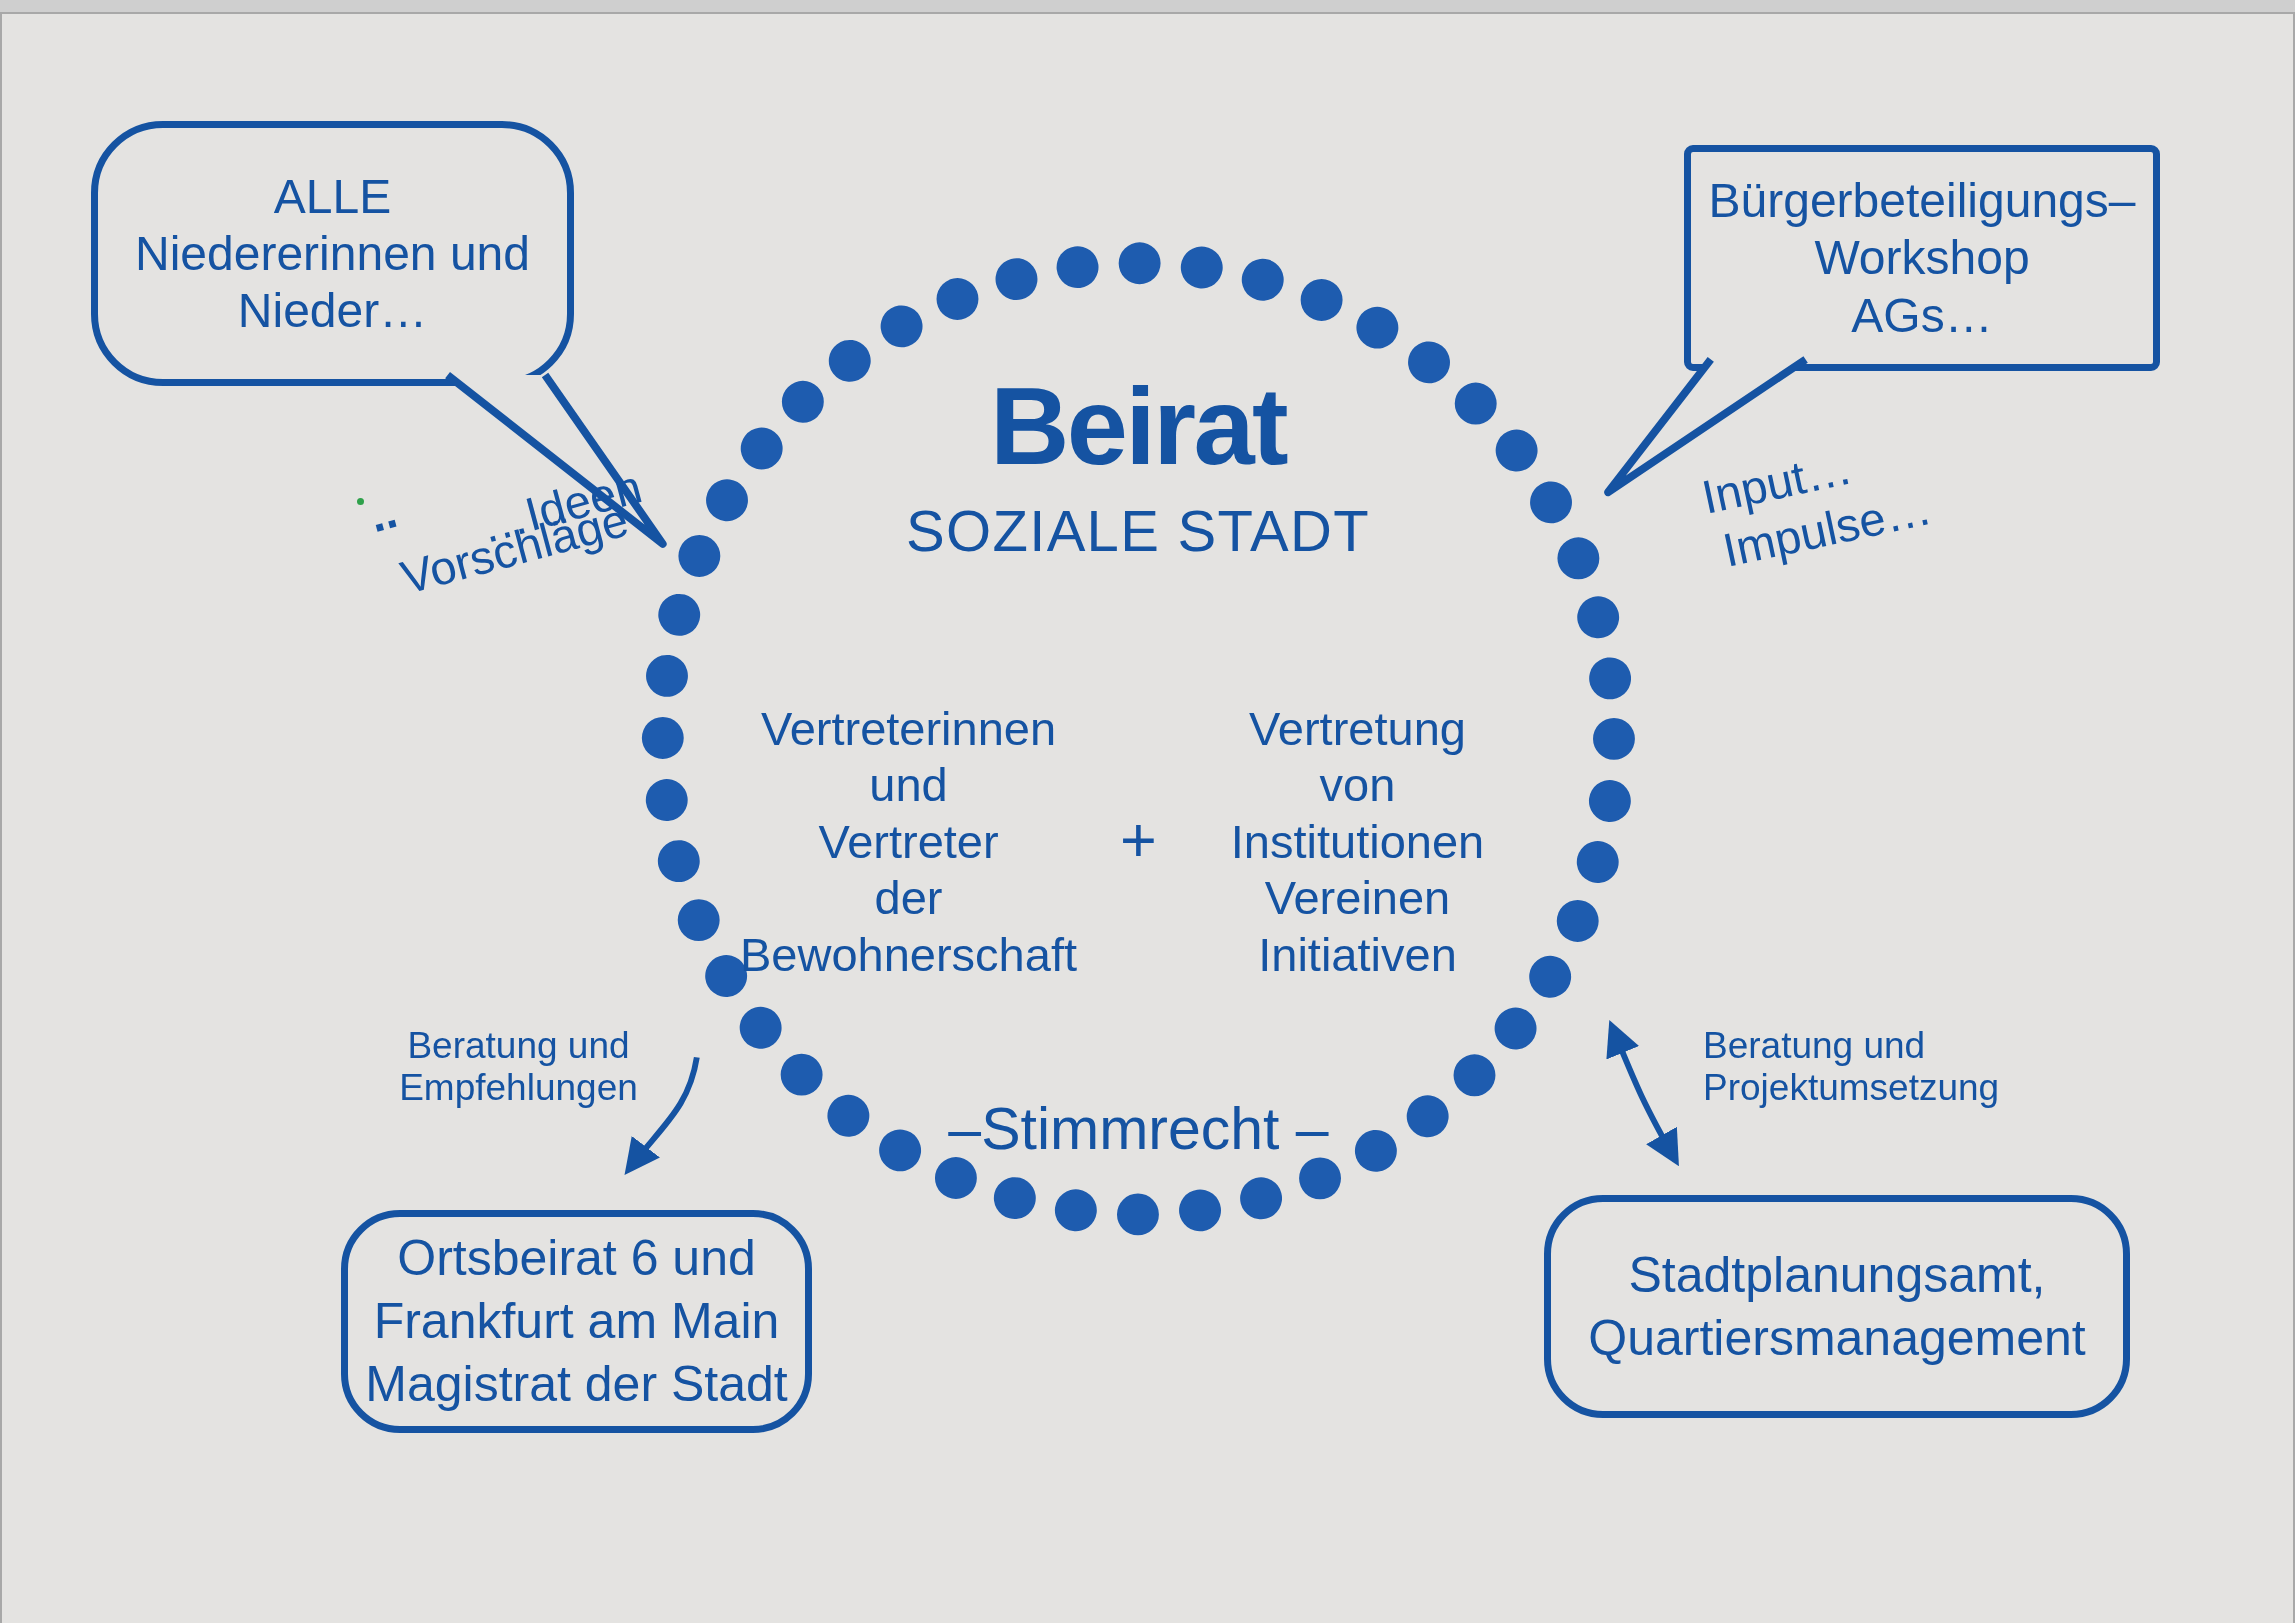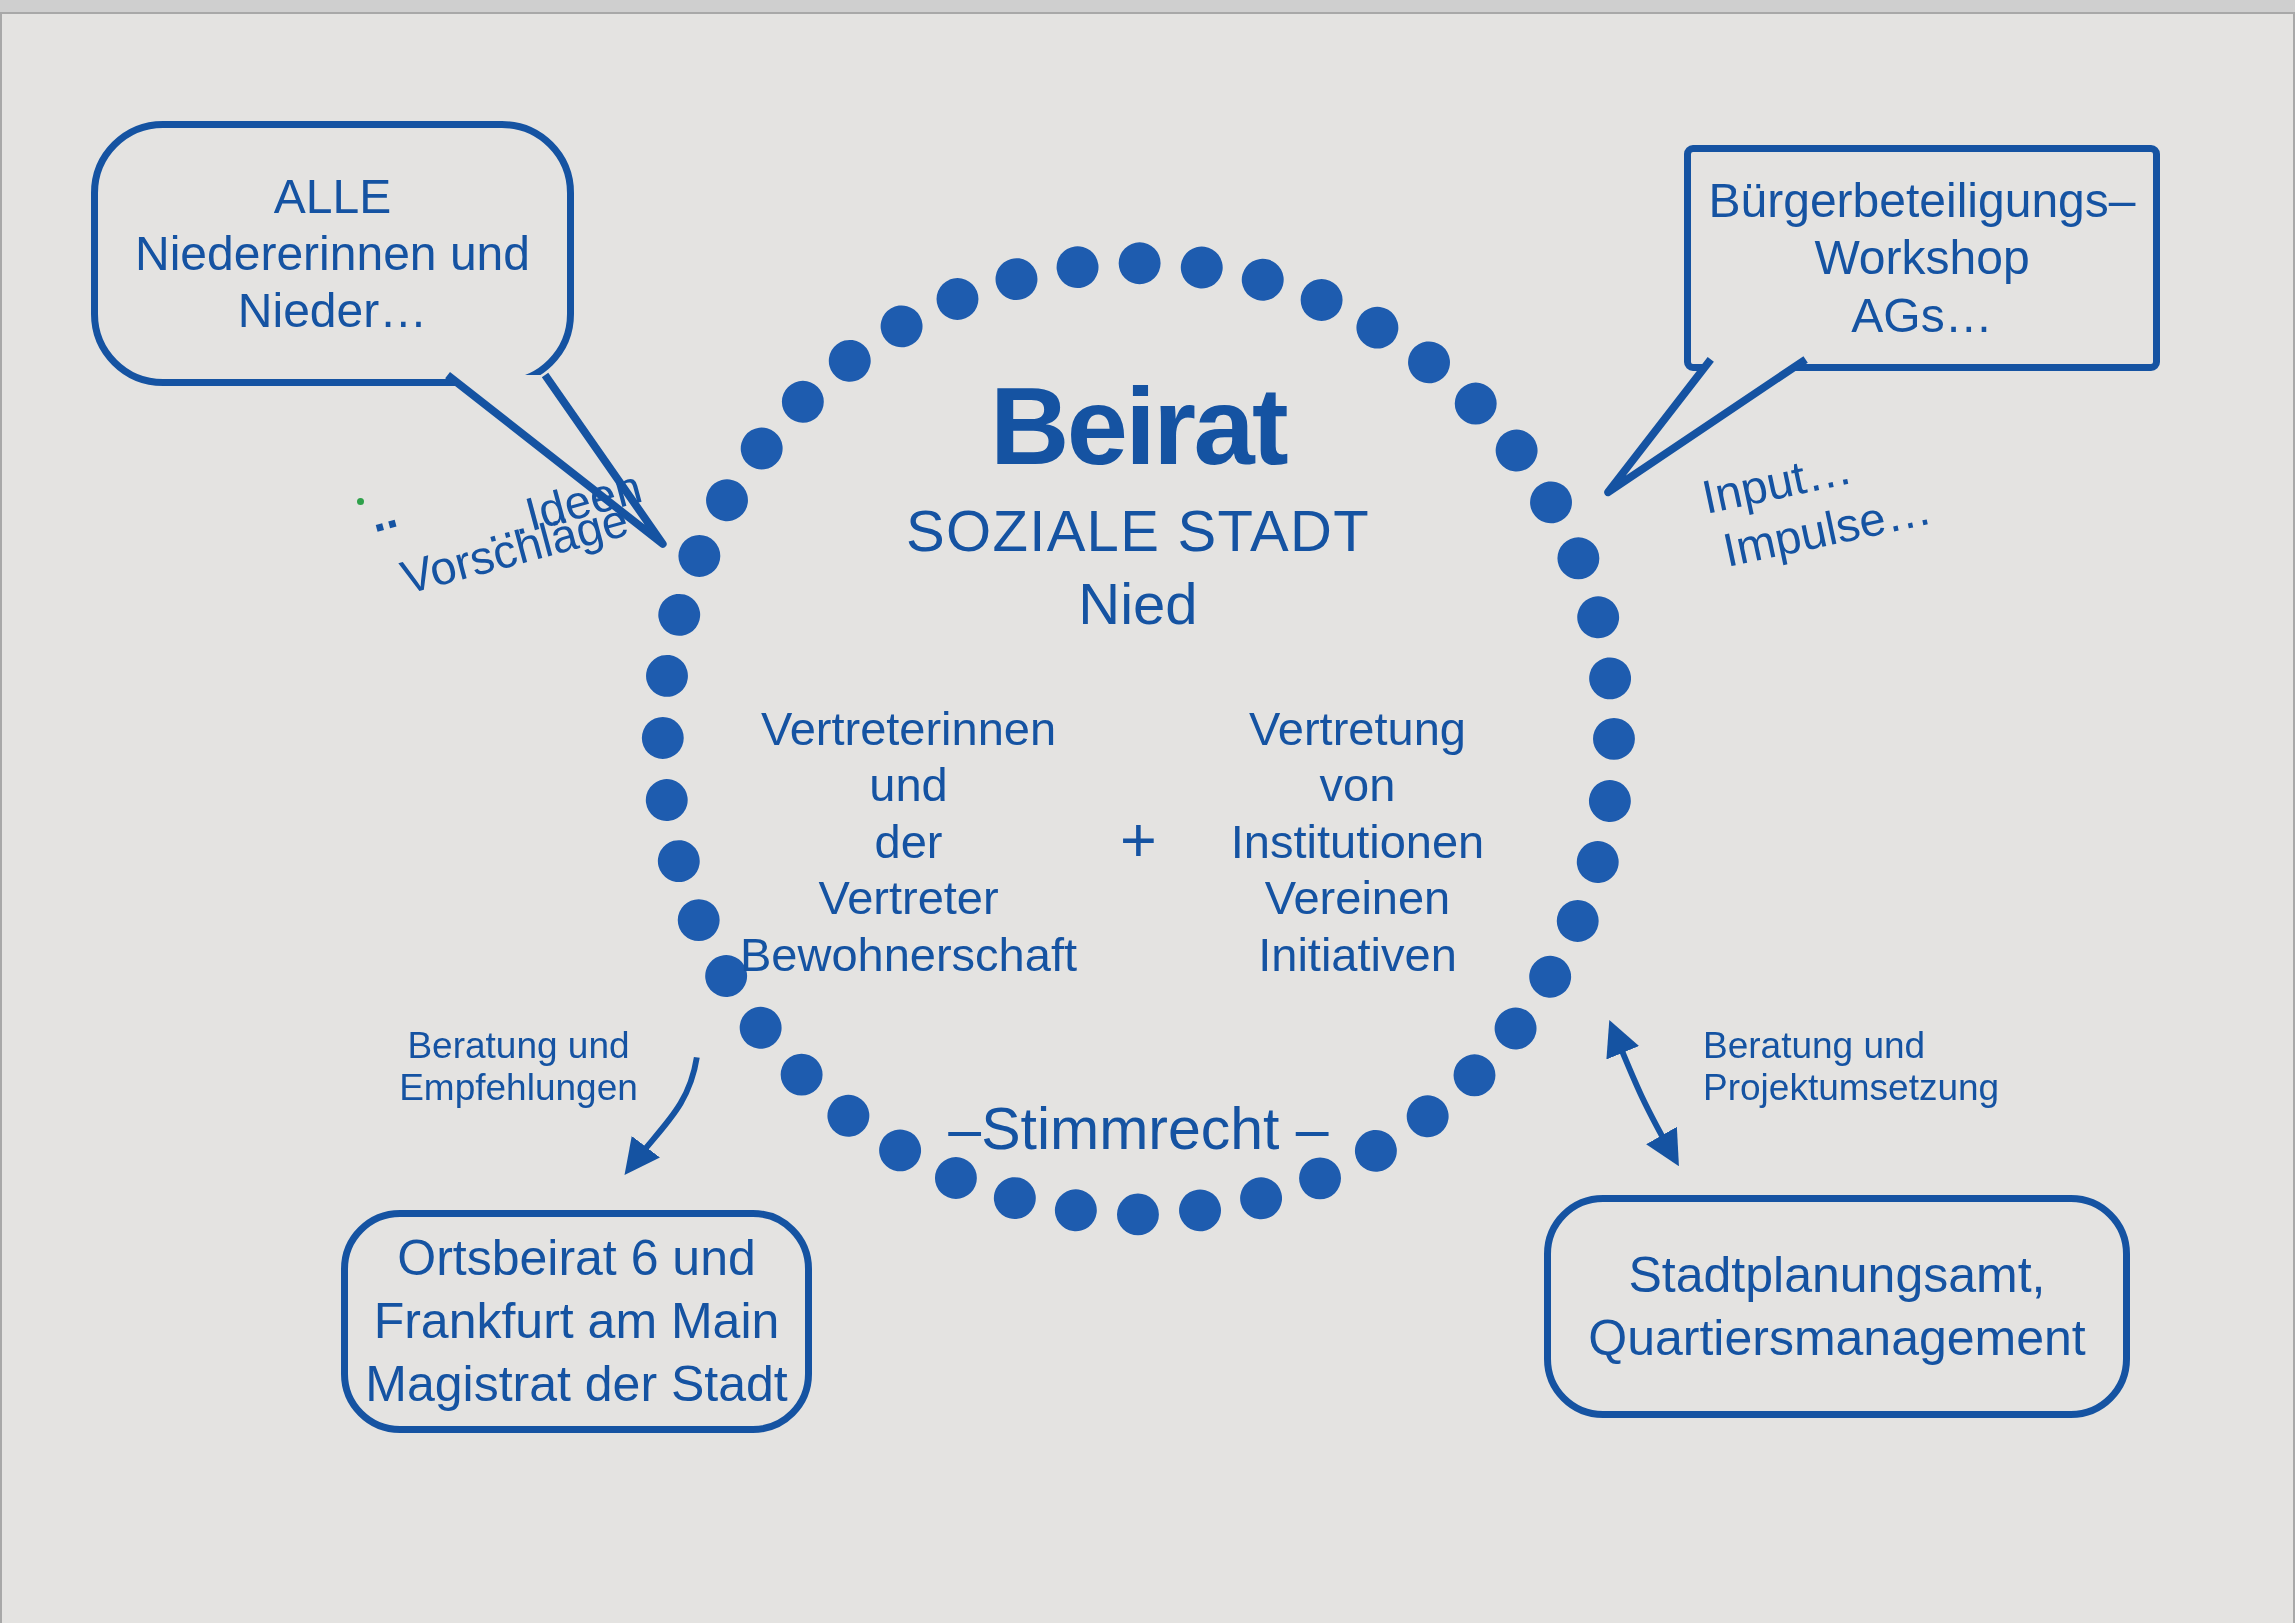--- a/index.html
+++ b/index.html
@@ -184,28 +184,27 @@
     <path class="tail" d="M 2757 528 L 2455 731 L 2612 528"></path>
 
     <path class="connector" d="M 1062 1595 C 1050 1672, 1008 1700, 958 1766" marker-end="url(#ah)"></path>
 
     <path class="connector" d="M 2461 1548 C 2498 1638, 2508 1664, 2558 1752" marker-start="url(#ah)" marker-end="url(#ah)"></path>
   </svg>
 
   <div class="center-title">
     <div class="title-main">Beirat</div>
     <div class="title-sub">SOZIALE STADT</div>
-    <div class="title-sub2">Nied</div>
   </div>
 
   <div class="col" style="left:674px;">
     <div>Vertreterinnen</div>
     <div>und</div>
+    <div>Vertreter</div>
     <div>der</div>
-    <div>Vertreter</div>
     <div>Bewohnerschaft</div>
   </div>
 
   <div class="plus">+</div>
 
   <div class="col" style="left:1123px;">
     <div>Vertretung</div>
     <div>von</div>
     <div>Institutionen</div>
     <div>Vereinen</div>

